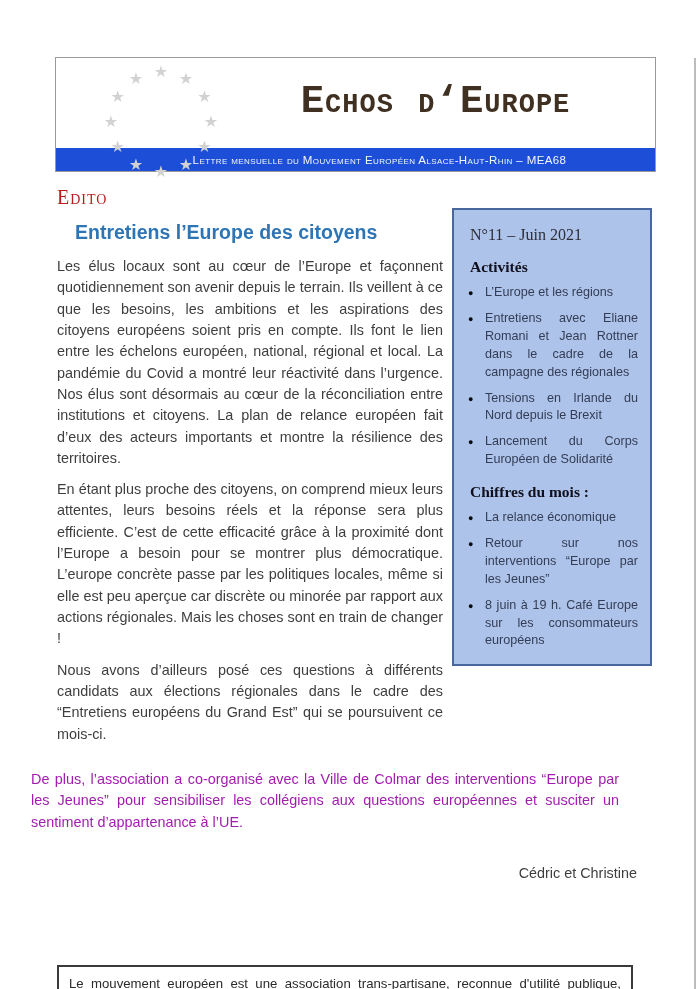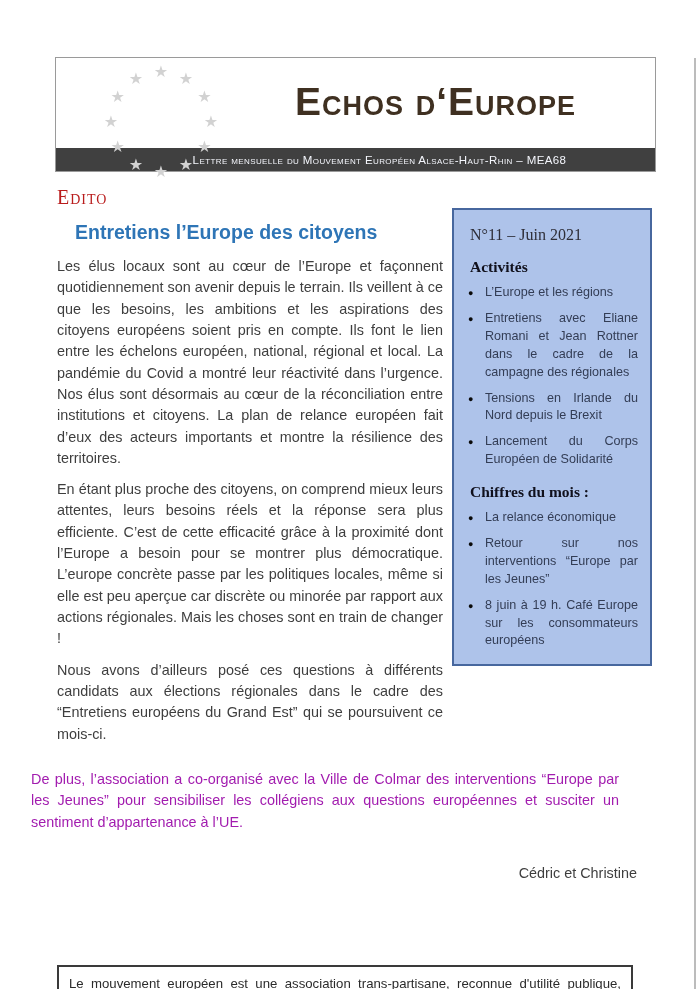--- a/index.html
+++ b/index.html
@@ -20,21 +20,21 @@
   .header-box {
     position: relative;
     margin: 57px 0 0 55px;
     width: 601px; height: 115px;
     border: 1px solid #9a9a9a;
     background: #ffffff;
   }
   .masthead-banner {
     position: absolute; left: 0; right: 0; bottom: 0;
     height: 23px;
-    background: #404040;
+    background: #1d4ed8;
     display: flex; align-items: center; justify-content: center;
     z-index: 1;
   }
   .masthead-banner .banner-text {
     font-variant: small-caps;
     font-size: 11.5px;
     letter-spacing: 0.4px;
     color: #f4f6fc;
     padding-left: 48px;
     white-space: nowrap;
@@ -47,21 +47,21 @@
   .eu-logo .star {
     position: absolute;
     transform: translate(-50%, -50%);
     color: #d2d2d2;
     font-size: 16px;
     line-height: 1;
   }
   .newsletter-title {
     position: absolute; left: 168px; right: 8px; top: 22px;
     text-align: center;
-    font-family: Liberation Sans, sans-serif;
+    font-family: Liberation Mono, monospace;
     font-variant: small-caps;
     font-weight: bold;
     font-size: 39px;
     letter-spacing: 1px;
     color: #3f3021;
     white-space: nowrap;
   }
 
   
   .edito-label {

